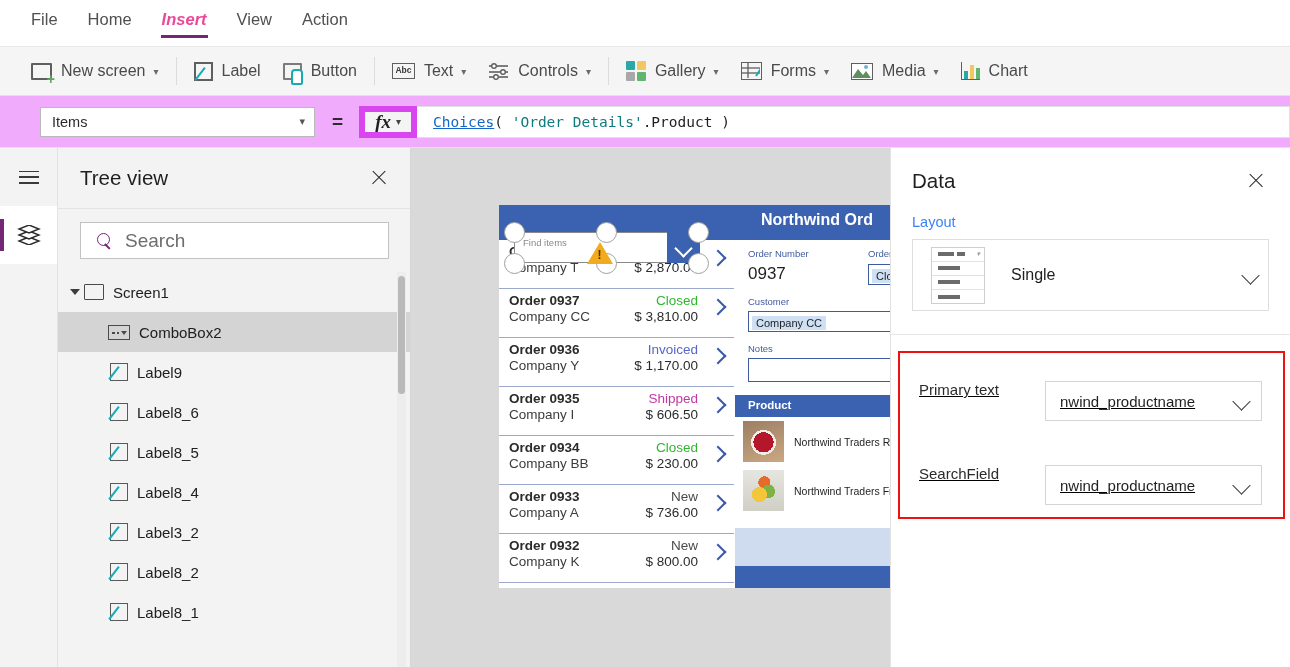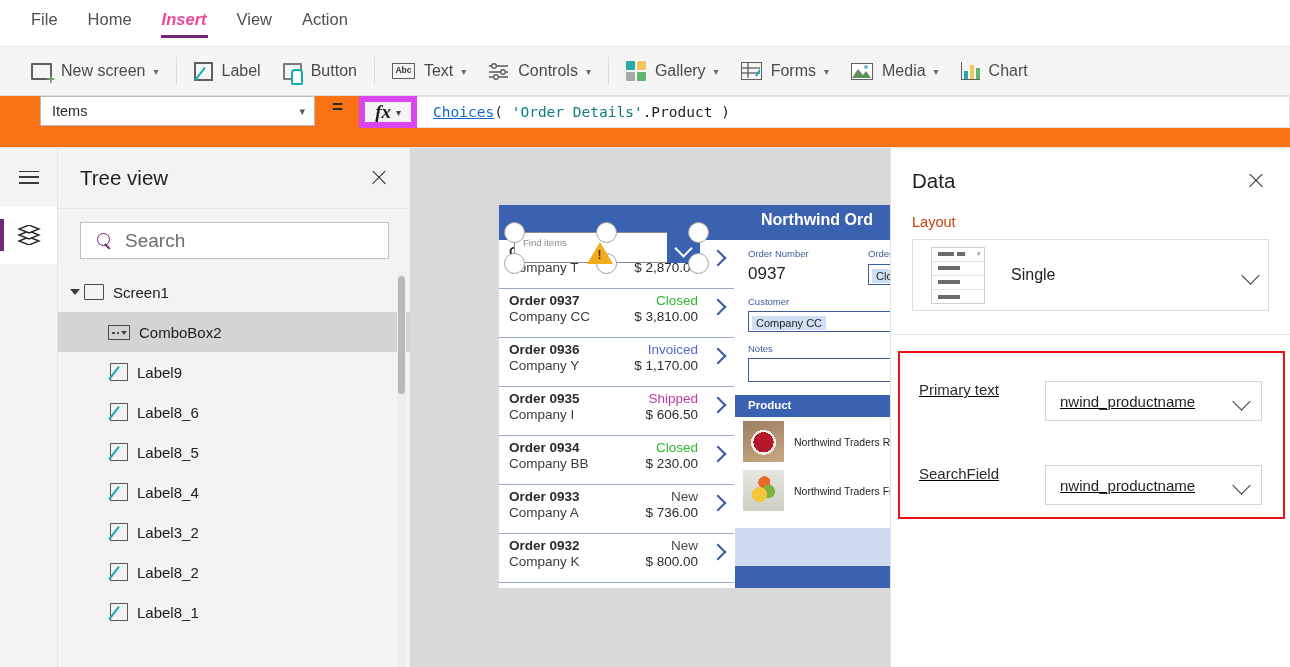--- a/index.html
+++ b/index.html
@@ -60,21 +60,21 @@
   .ic-datatable { width: 21px; height: 18px; border: 1.6px solid #5f5f5f; }
   .ic-forms { width: 21px; height: 18px; border: 1.6px solid #5f5f5f; }
   .ic-media { width: 22px; height: 17px; border: 1.6px solid #5f5f5f; overflow:hidden; background:#fff;}
   .ic-chart { width: 19px; height: 18px; display:flex; align-items:flex-end; gap:2px;
       border-left:1.6px solid #5f5f5f; border-bottom:1.6px solid #5f5f5f; padding-left:2px;}
   .ic-chart i { width:4px; display:block; }
 
   
   .fxbar {
     position: absolute; top: 96px; left: 0; width: 1290px; height: 52px;
-    background: #f97316; display: flex; align-items: flex-start;
+    background: #f0abfc; display: flex; align-items: center;
     border-bottom: 1px solid #e3e3e3; padding-left: 40px;
   }
   .prop-select {
     width: 275px; height: 30px; border: 1px solid #b9b9b9; background: #fff;
     display: flex; align-items: center; justify-content: space-between;
     padding: 0 9px 0 11px; font-size: 14.5px; color: #2b2b2b;
   }
   .prop-select .cv { color: #555; font-size: 11px; }
   .eq { font-size: 19px; font-weight: bold; color: #2b2b2b; margin: 0 16px 0 17px; }
   .fxbtn {
@@ -248,21 +248,21 @@
 
   
   .dpanel {
     position: absolute; top: 148px; left: 890px; width: 400px; height: 519px;
     background: #ffffff; border-left: 1px solid #e2e2e2;
   }
   .dp-head { height: 66px; display:flex; align-items:center; justify-content:space-between;
       padding: 0 20px 0 21px; }
   .dp-title { font-size: 20.5px; color: #1f1f1f; }
   .dp-section { padding: 0 21px; }
-  .dp-lab { font-size: 14.5px; color:#c2410c; margin-bottom: 9px; }
+  .dp-lab { font-size: 14.5px; color:#3b82f6; margin-bottom: 9px; }
   .layout-box {
     height: 72px; border: 1px solid #dedede; display:flex; align-items:center; padding: 0 11px 0 18px;
   }
   .layout-mini { width: 54px; height: 57px; border:1px solid #cfcfcf; background:#fff; }
   .layout-mini .mrow { height: 14px; border-bottom:1px solid #e2e2e2; display:flex; align-items:center; padding-left:6px; gap:3px;}
   .layout-mini .mrow:last-child { border-bottom:none; }
   .bar { height:4px; background:#6b6b6b; display:block; }
   .mini-cv { margin-left:auto; margin-right:4px; font-size:7px; color:#9b9b9b; }
   .layout-val { font-size: 16px; color:#1f1f1f; margin-left: 26px; }
   .chev-down {

